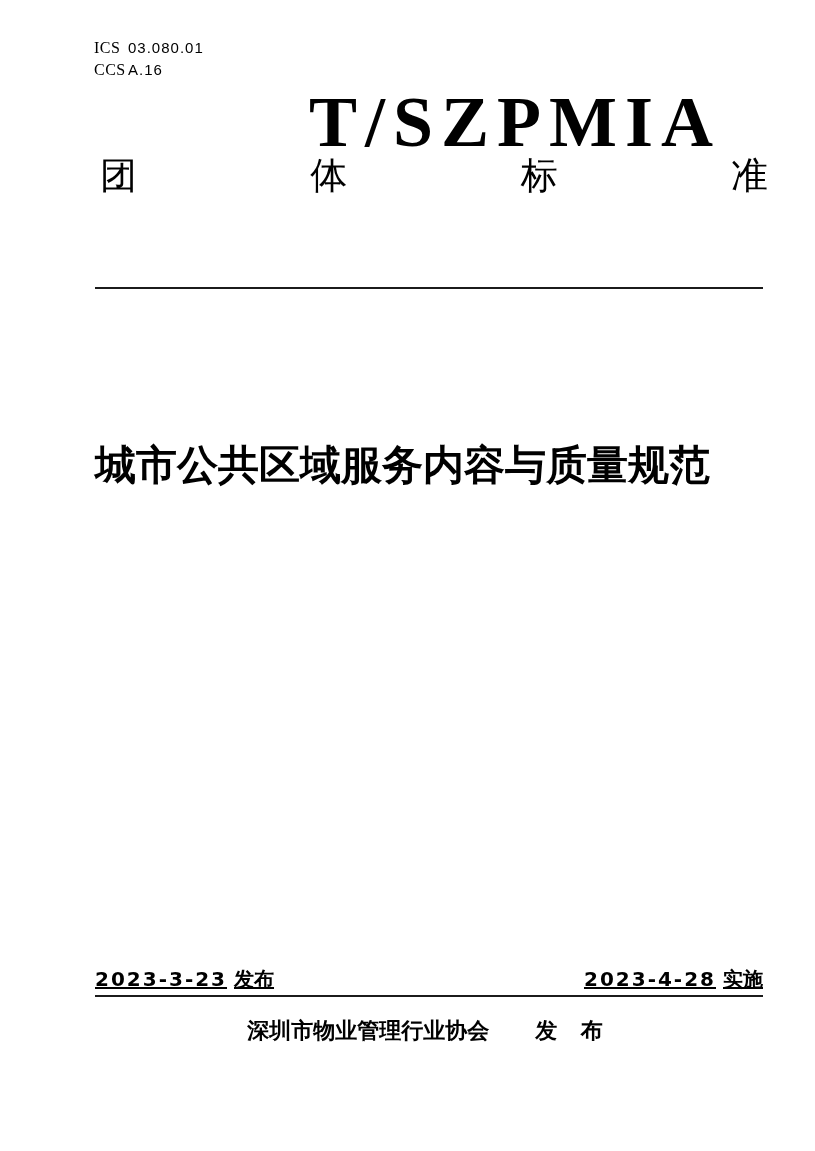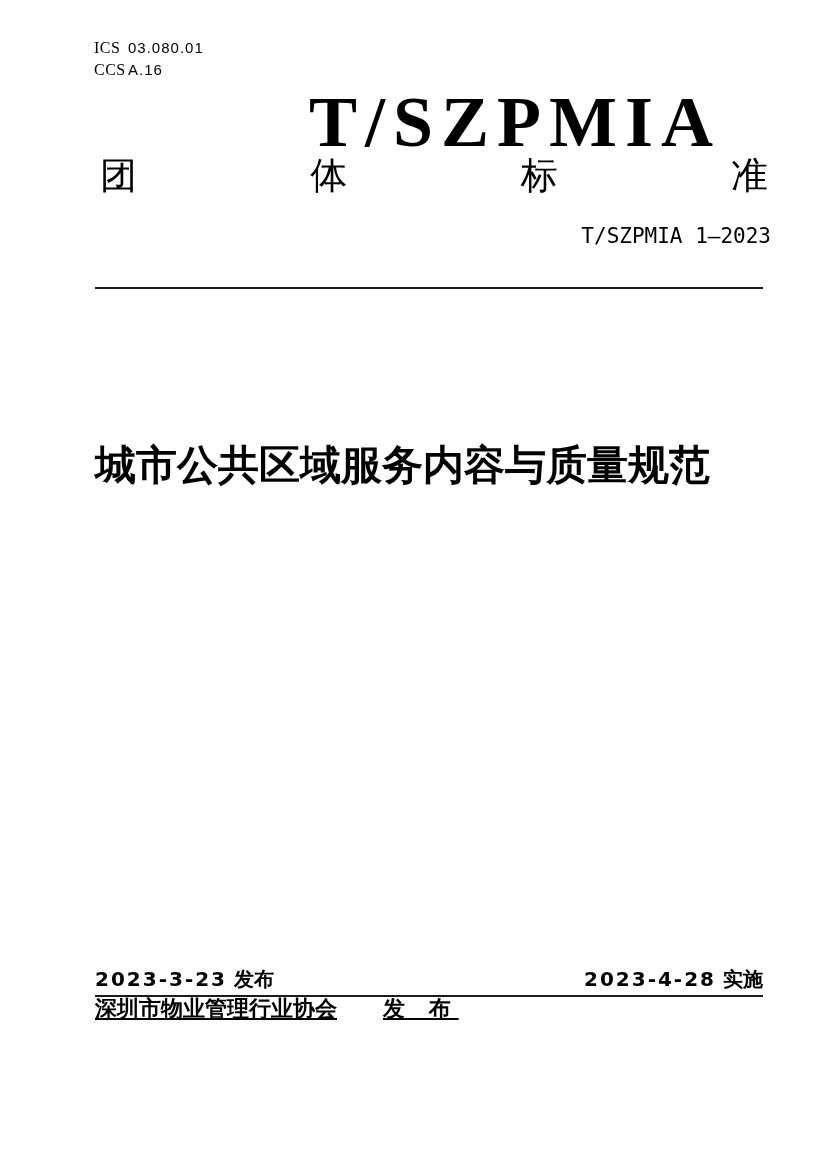--- a/index.html
+++ b/index.html
@@ -107,37 +107,37 @@
   .dates {
     position: absolute;
     left: 95px;
     top: 966px;
     width: 668px;
     display: flex;
     justify-content: space-between;
     font-size: 20px;
     font-weight: bold;
     line-height: 26px;
+    text-decoration: underline;
   }
   .date-item { display: flex; align-items: baseline; }
   .date-num { letter-spacing: 2px; margin-right: 7px; }
 
   .publisher {
     position: absolute;
     left: 95px;
-    top: 995px;
+    top: 1017px;
     width: 668px;
     display: flex;
-    justify-content: flex-start;
+    justify-content: center;
     align-items: baseline;
     gap: 30px;
     font-size: 22px;
     font-weight: bold;
     line-height: 28px;
-    text-decoration: underline;
   }
   .publisher-action { letter-spacing: 8px; margin-left: 16px; }
 </style>
 </head>
 <body>
 
 <div class="page">
 
   <div class="ics-block">
     <div class="ics-row">
@@ -152,21 +152,20 @@
 
   <div class="logo">T/SZPMIA</div>
 
   <div class="std-type">
     <span>团</span>
     <span>体</span>
     <span>标</span>
     <span>准</span>
   </div>
 
-  <div class="std-number">T/SZPMIA 1—2023</div>
 
   <div class="rule rule-top"></div>
 
   <div class="title-zh">城市公共区域服务内容与质量规范</div>
 
 
   <div class="dates">
     <div class="date-item">
       <span class="date-num">2023-3-23</span>
       <span class="date-label">发布</span>

